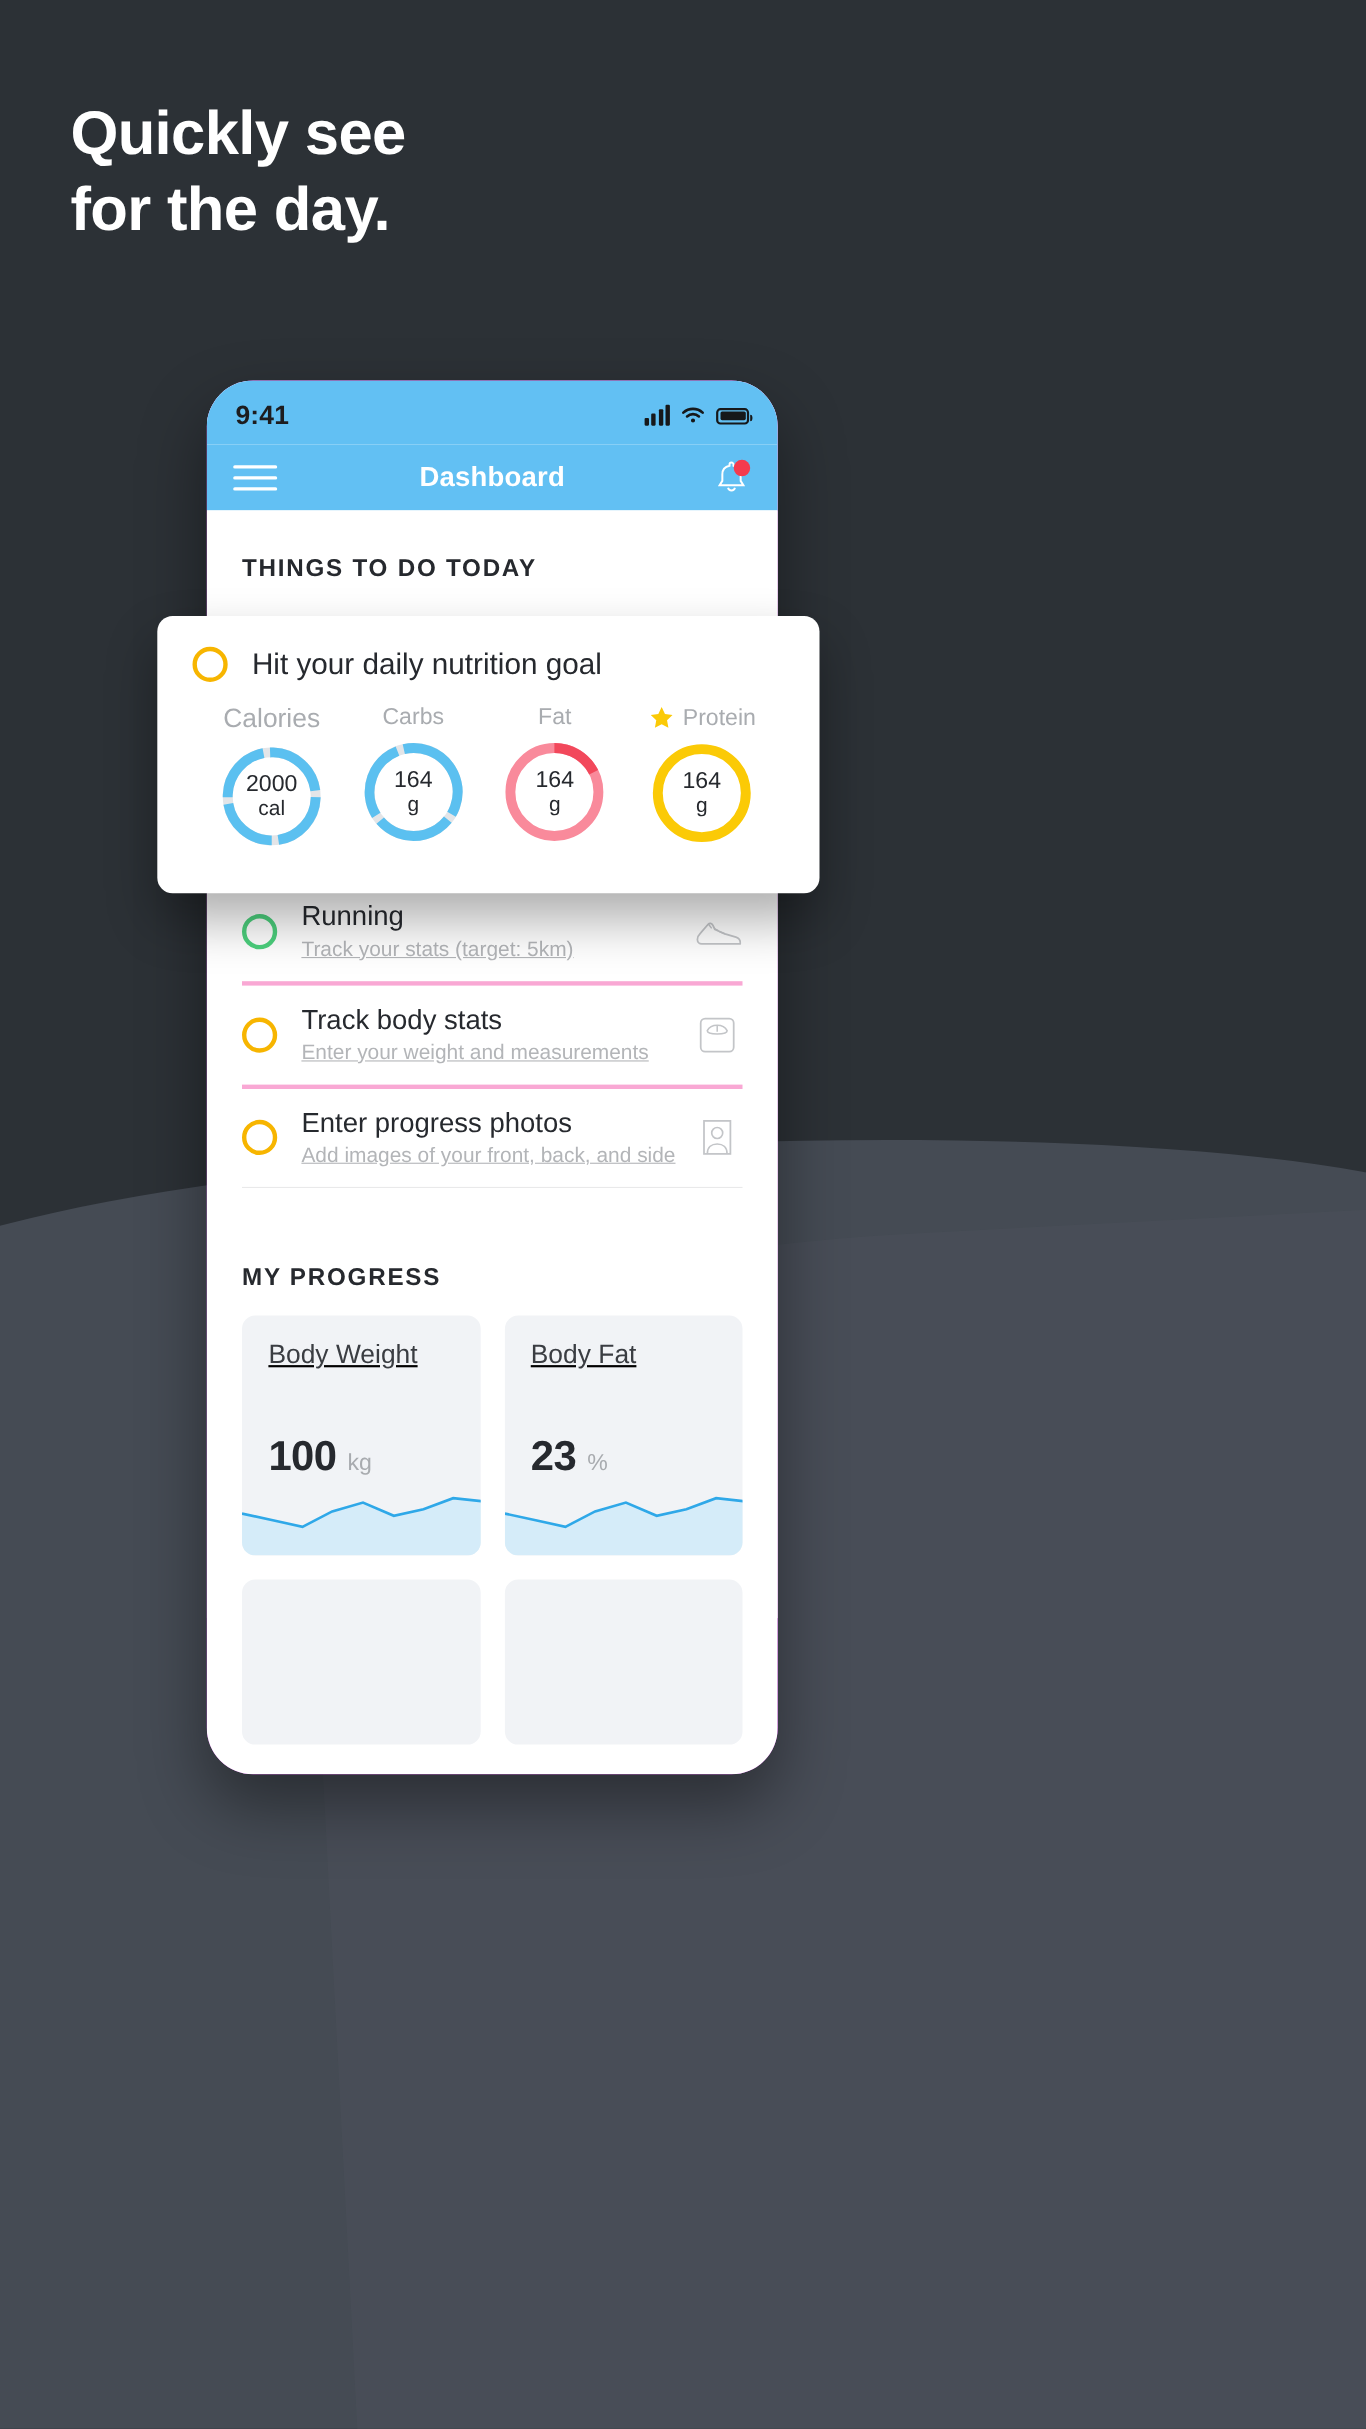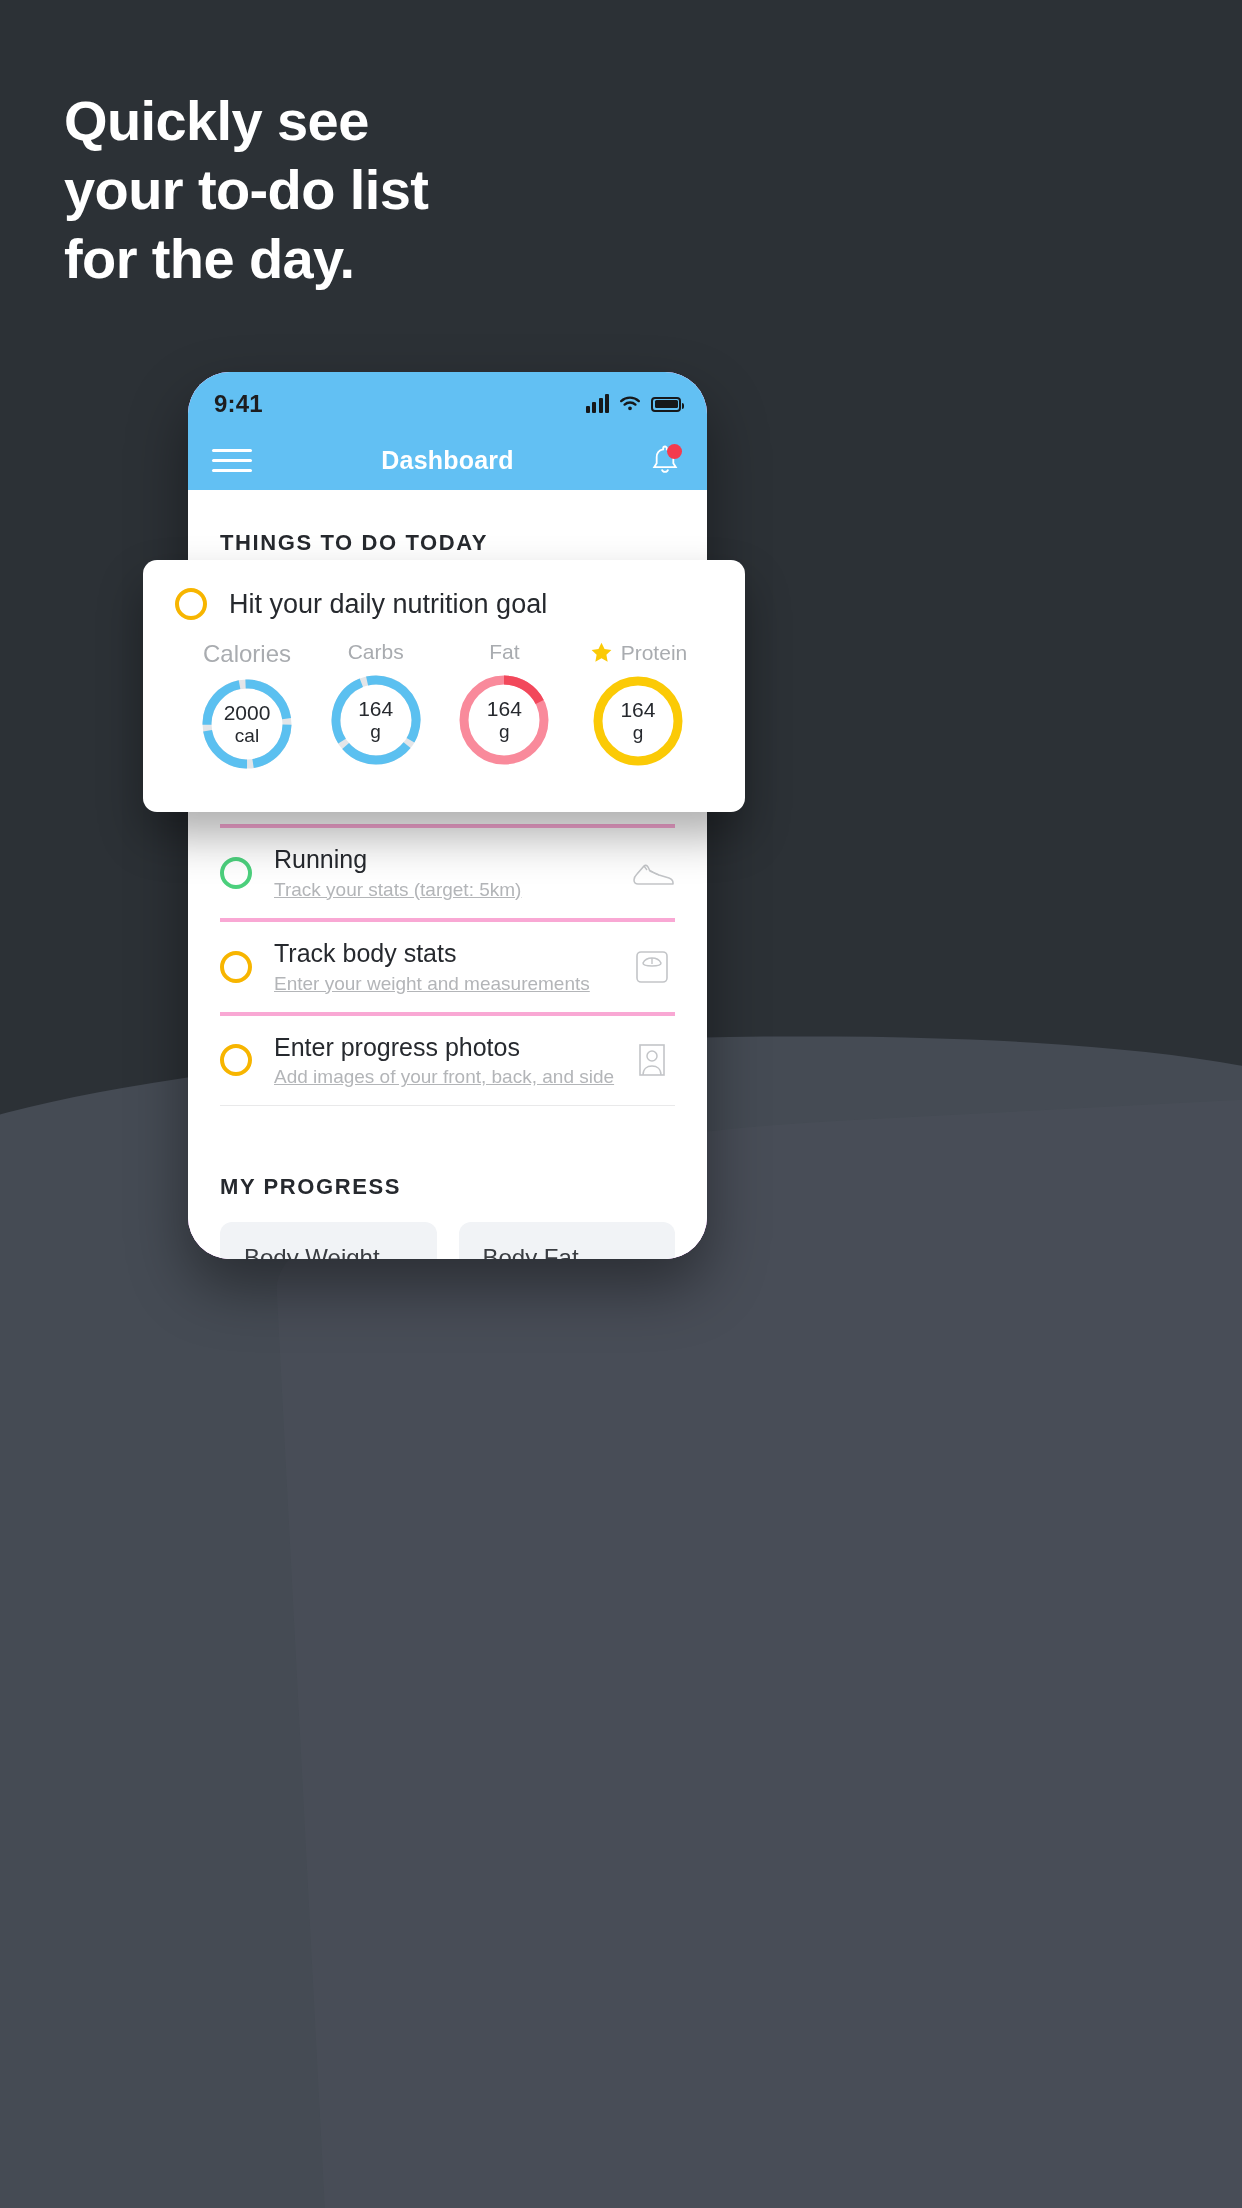--- a/index.html
+++ b/index.html
@@ -43,22 +43,22 @@
     font-size: 56px;
     font-weight: 700;
     line-height: 1.0;
     letter-spacing: -0.6px;
   }
   #headline .ln { display: block; margin-bottom: 13px; }
 
   
   #phone {
     position: absolute;
-    left: 188px; top: 372px;
-    width: 519px; height: 887px;
+    left: 188px; top: 346px;
+    width: 519px; height: 1267px;
     background: #d946ef;
     border-radius: 42px;
     overflow: hidden;
     box-shadow: 0 28px 60px rgba(0,0,0,.40);
   }
   #phone-screen { position: absolute; inset: 0; background:#fff; }
 
   
   .statusbar {
     height: 58px; background: #62c0f3;
@@ -136,21 +136,20 @@
 </style>
 </head>
 <body>
 
 <div id="bg-base"></div>
 <div id="bg-band"></div>
 <div id="bg-band2"></div>
 
 <div id="headline">
   <span class="ln">Quickly see</span>
-  <span class="ln">your to-do list</span>
   <span class="ln">for the day.</span>
 </div>
 
 <div id="phone">
 <div id="phone-screen">
 
   <div class="statusbar">
     <div class="sb-time">9:41</div>
     <div class="sb-right">
       <span class="sig">

